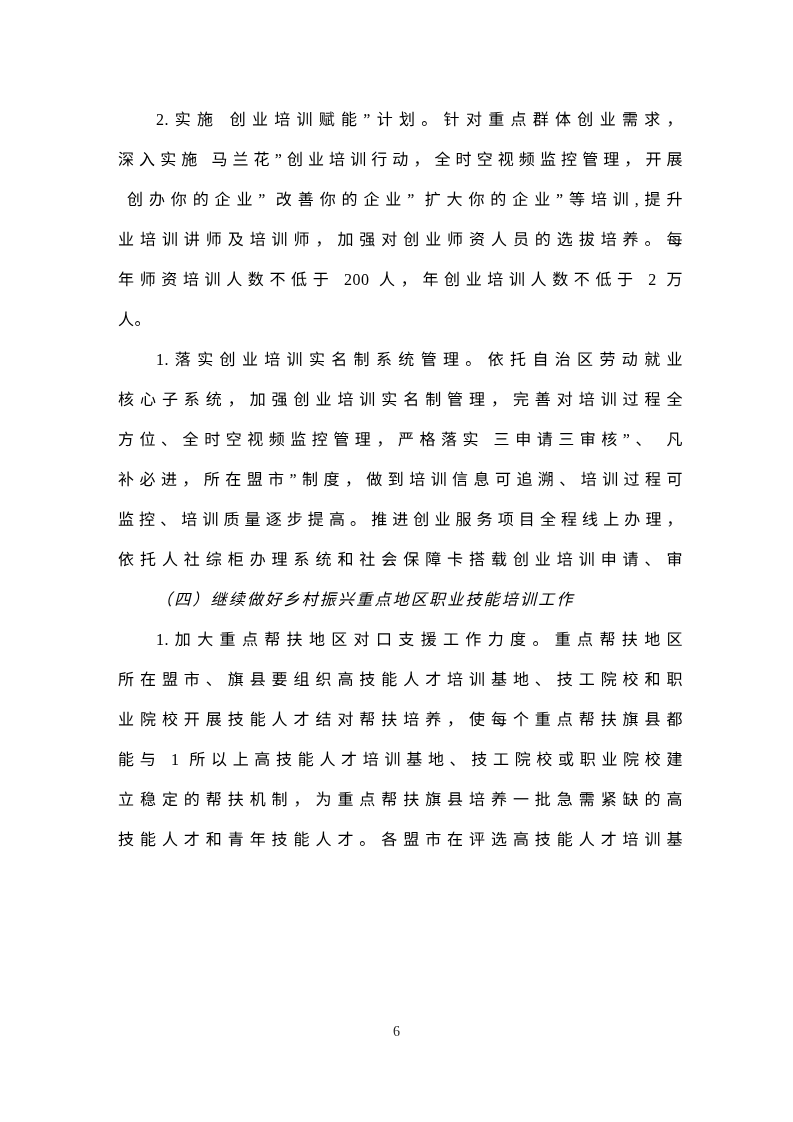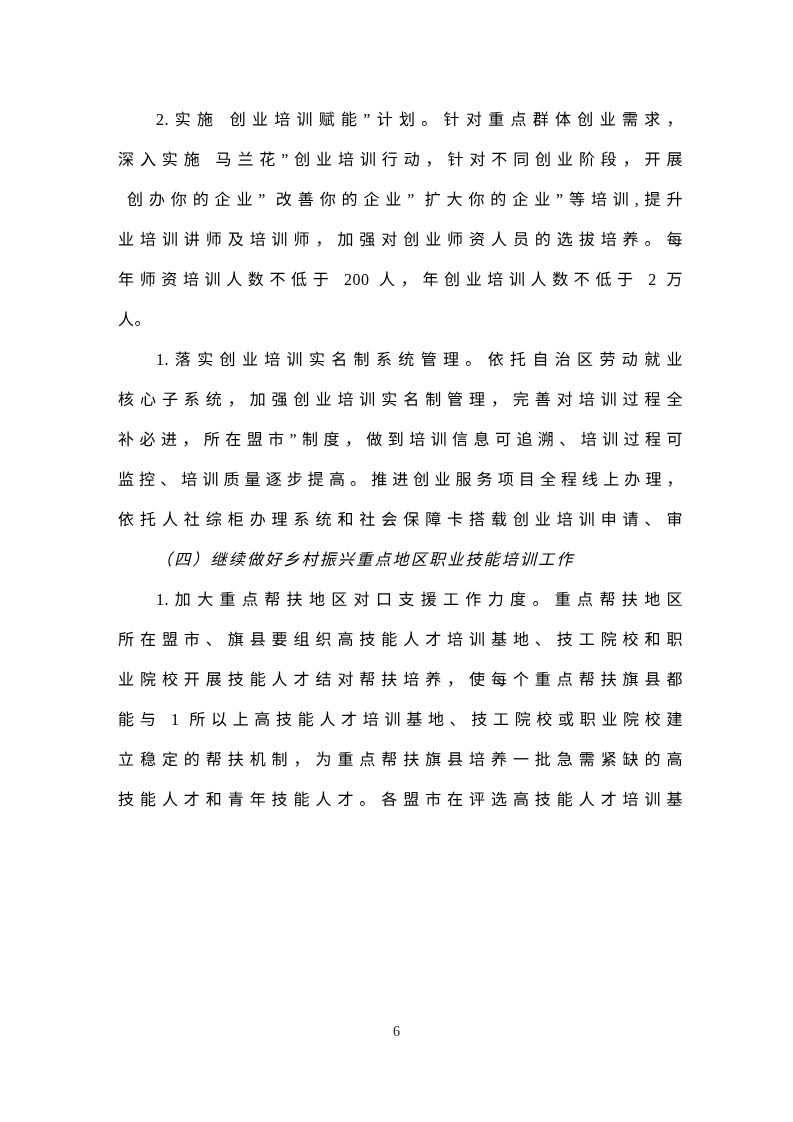--- a/index.html
+++ b/index.html
@@ -59,27 +59,28 @@
     color: #222222;
     font-family: "Liberation Serif", "DejaVu Serif", serif;
   }
 </style>
 </head>
 <body>
 
 <div class="page">
   <div class="content">
     <div class="ln justify indent">2.实施 创业培训赋能”计划。针对重点群体创业需求，</div>
-    <div class="ln justify">深入实施 马兰花”创业培训行动，针对不同创业阶段，开展</div>
+    <div class="ln justify">深入实施 马兰花”创业培训行动，全时空视频监控管理，开展</div>
     <div class="ln justify sp">创办你的企业” 改善你的企业” 扩大你的企业”等培训,提升</div>
     <div class="ln justify">业培训讲师及培训师，加强对创业师资人员的选拔培养。每</div>
     <div class="ln justify">年师资培训人数不低于 200 人，年创业培训人数不低于 2 万</div>
     <div class="ln">人。</div>
     <div class="ln justify indent">1.落实创业培训实名制系统管理。依托自治区劳动就业</div>
     <div class="ln justify">核心子系统，加强创业培训实名制管理，完善对培训过程全</div>
+    <div class="ln justify">方位、全时空视频监控管理，严格落实 三申请三审核”、 凡</div>
     <div class="ln justify">补必进，所在盟市”制度，做到培训信息可追溯、培训过程可</div>
     <div class="ln justify">监控、培训质量逐步提高。推进创业服务项目全程线上办理，</div>
     <div class="ln justify">依托人社综柜办理系统和社会保障卡搭载创业培训申请、审</div>
     <div class="ln kai indent">（四）继续做好乡村振兴重点地区职业技能培训工作</div>
     <div class="ln justify indent">1.加大重点帮扶地区对口支援工作力度。重点帮扶地区</div>
     <div class="ln justify">所在盟市、旗县要组织高技能人才培训基地、技工院校和职</div>
     <div class="ln justify">业院校开展技能人才结对帮扶培养，使每个重点帮扶旗县都</div>
     <div class="ln justify">能与 1 所以上高技能人才培训基地、技工院校或职业院校建</div>
     <div class="ln justify">立稳定的帮扶机制，为重点帮扶旗县培养一批急需紧缺的高</div>
     <div class="ln justify">技能人才和青年技能人才。各盟市在评选高技能人才培训基</div>

